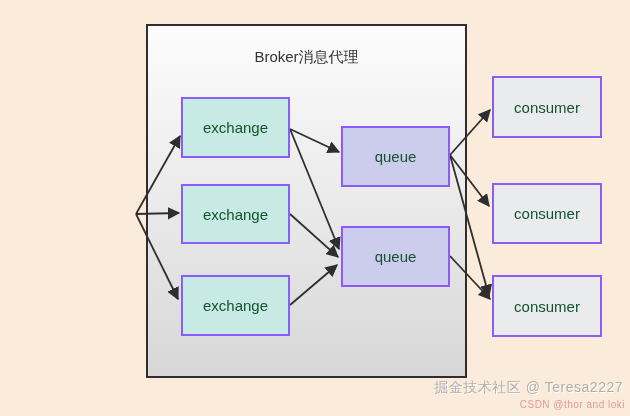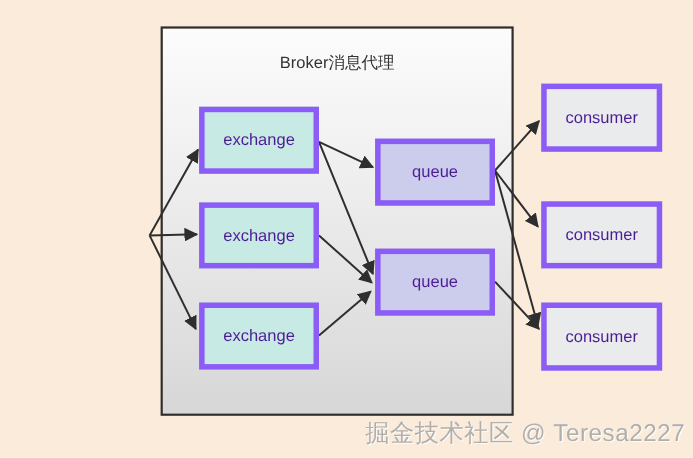--- a/index.html
+++ b/index.html
@@ -21,29 +21,29 @@
   .broker-title{
     position:absolute;
     top:22px;left:0;width:100%;
     text-align:center;
     font-size:15px;
     color:#333;
   }
   .node{
     position:absolute;
     box-sizing:border-box;
-    border:5px solid #8b5cf6;
+    border:2px solid #8b5cf6;
     display:flex;align-items:center;justify-content:center;
     font-size:15px;
-    color:#4c1d95;
+    color:#14532d;
   }
   .watermark-main{
     position:absolute;
     top:379px;right:7px;
-    font-size:22px;
+    font-size:14px;
     letter-spacing:.5px;
     text-shadow:1px 1px 0 rgba(255,255,255,.9);
     white-space:nowrap;
     text-align:center;
   }
   .watermark-sub{
     position:absolute;
     top:399px;right:5px;
     font-size:10px;
     letter-spacing:.5px;
@@ -83,14 +83,15 @@
   <div class="node" style="left: 181px; top: 97px; width: 109px; height: 61px; background: rgb(200, 234, 228);">exchange</div>
   <div class="node" style="left: 181px; top: 184px; width: 109px; height: 60px; background: rgb(200, 234, 228);">exchange</div>
   <div class="node" style="left: 181px; top: 275px; width: 109px; height: 61px; background: rgb(200, 234, 228);">exchange</div>
   <div class="node" style="left: 341px; top: 126px; width: 109px; height: 61px; background: rgb(204, 204, 236);">queue</div>
   <div class="node" style="left: 341px; top: 226px; width: 109px; height: 61px; background: rgb(204, 204, 236);">queue</div>
   <div class="node" style="left: 492px; top: 76px; width: 110px; height: 62px; background: rgb(233, 235, 236);">consumer</div>
   <div class="node" style="left: 492px; top: 183px; width: 110px; height: 61px; background: rgb(233, 235, 236);">consumer</div>
   <div class="node" style="left: 492px; top: 275px; width: 110px; height: 62px; background: rgb(233, 235, 236);">consumer</div>
 
   <div class="watermark-main" style="color: rgb(177, 175, 172);">掘金技术社区 @ Teresa2227</div>
+  <div class="watermark-sub" style="color: rgb(224, 154, 149);">CSDN @thor and loki</div>
 
 </div>
 
 </body></html>

